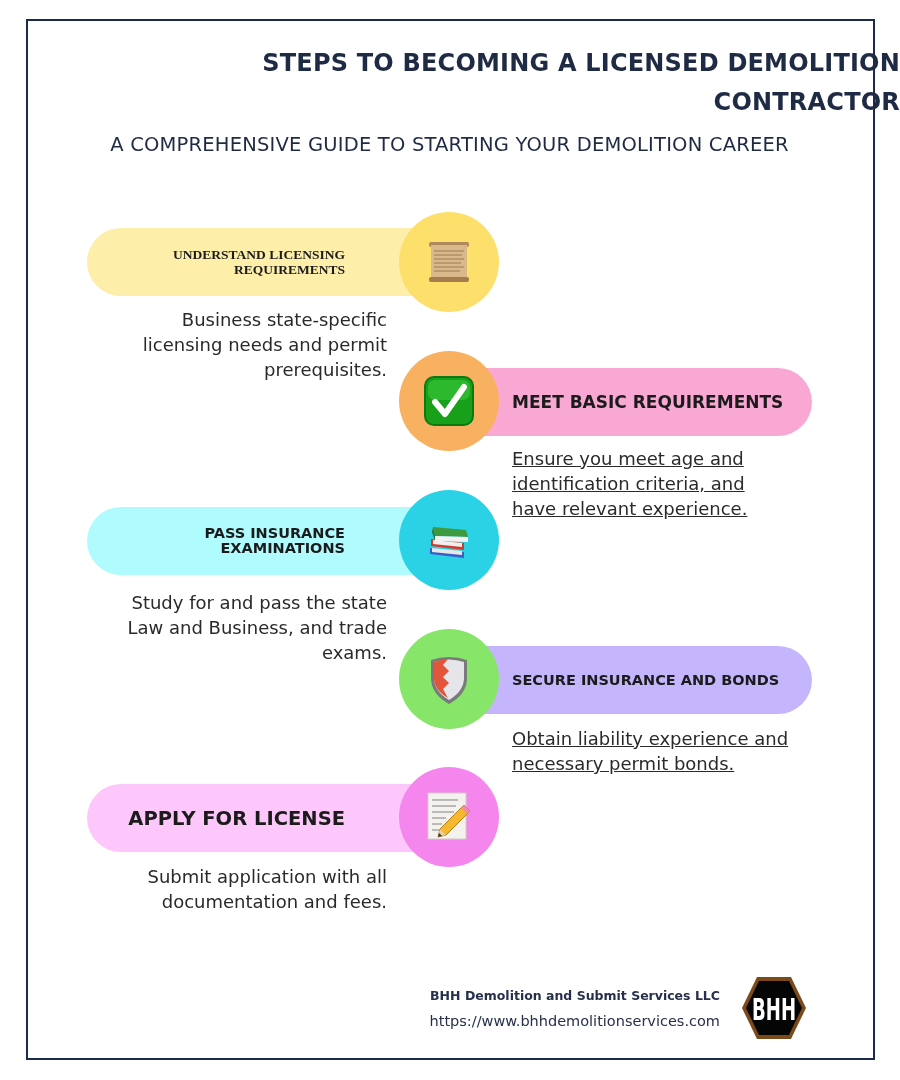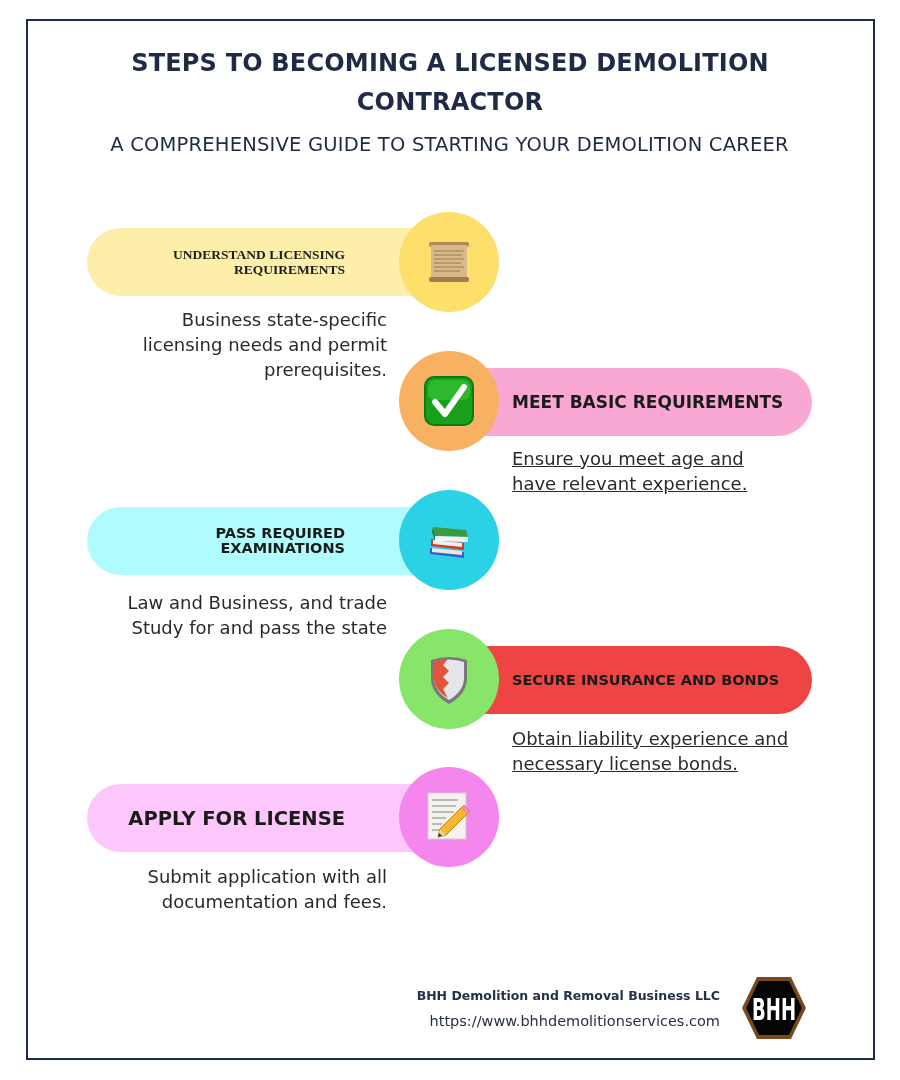--- a/index.html
+++ b/index.html
@@ -1,18 +1,18 @@
 <!DOCTYPE html>
 <html><head>
 <meta charset="utf-8">
 <style>
   html, body { margin:0; padding:0; background:#ffffff; }
   body { width:900px; height:1080px; position:relative; overflow:hidden; font-family:"DejaVu Sans", sans-serif; color:#222; }
   .frame { position:absolute; left:26px; top:19px; width:845px; height:1037px; border:2px solid #1e2a4a; box-sizing:content-box; }
-  .title { position:absolute; left:0; width:900px; top:44px; text-align:center; font-weight:bold; font-size:24px; line-height:39px; color:#1f2a44; letter-spacing:0.2px; }
+  .title { position:absolute; left:0; width:900px; top:44px; text-align:right; font-weight:bold; font-size:24px; line-height:39px; color:#1f2a44; letter-spacing:0.2px; }
   .subtitle { position:absolute; left:0; width:899px; top:133px; text-align:center; font-size:19.5px; color:#1f2a44; letter-spacing:0.2px; }
   .pill { position:absolute; height:68px; border-radius:34px; display:flex; align-items:center; box-sizing:border-box; }
   .pill.left { left:87px; width:370px; justify-content:flex-end; padding-right:112px; text-align:right; }
   .pill.right { left:440px; width:372px; justify-content:flex-start; padding-left:72px; }
   .pill-label { font-weight:bold; color:#1b1b1b; line-height:15px; }
   .circle { position:absolute; width:100px; height:100px; border-radius:50%; left:399px; display:flex; align-items:center; justify-content:center; }
   .desc { position:absolute; font-size:18px; line-height:25px; color:#2a2a2a; }
   .desc.left { right:513px; text-align:right; width:300px; }
   .desc.right { left:512px; text-align:left; width:300px;text-decoration:underline; }
   .footer-name { position:absolute; right:180px; top:988px; font-size:12.5px; font-weight:bold; color:#27304a; text-align:right; }
@@ -63,55 +63,57 @@
 </div>
 <div class="circle" style="top:351px;background:#f8b061;">
   <svg width="52" height="52" viewBox="0 0 52 52">
     <rect x="2" y="2" width="48" height="48" rx="9" fill="#18a01a" stroke="#0c7a10" stroke-width="2"></rect>
     <rect x="5" y="5" width="42" height="20" rx="7" fill="#3cc93a" opacity="0.6"></rect>
     <path d="M12 27 L22 39 L41 12" fill="none" stroke="#ffffff" stroke-width="6" stroke-linecap="round" stroke-linejoin="round"></path>
   </svg>
 </div>
 <div class="desc right" style="top:446px;">
   <div>Ensure you meet age and</div>
+  <div>identification criteria, and</div>
   <div>have relevant experience.</div>
 </div>
 
 <div class="pill left" style="top:507px;background:#affbfd;">
-  <div class="pill-label" style="font-size:14.5px;">PASS REQUIRED EXAMINATIONS</div>
+  <div class="pill-label" style="font-size:14.5px;">PASS INSURANCE EXAMINATIONS</div>
 </div>
 <div class="circle" style="top:490px;background:#2bd2e5;">
   <svg width="50" height="50" viewBox="0 0 50 50">
     <path d="M6 33 L40 37 L40 43 L6 39 Z" fill="#3a5ec8"></path>
     <path d="M8 33 L38 36 L38 40 L8 37 Z" fill="#e8e8e8"></path>
     <path d="M7 24 L40 28 L40 35 L7 31 Z" fill="#d33a2a"></path>
     <path d="M9 25 L38 28 L38 32 L9 29 Z" fill="#f0f0f0"></path>
     <path d="M9 12 L42 15 L44 22 L11 21 Z" fill="#3e9a3e"></path>
     <path d="M11 21 L44 22 L44 27 L11 26 Z" fill="#f2f2f2"></path>
     <path d="M9 12 L11 21 L11 26 L8 17 Z" fill="#2d7a2d"></path>
   </svg>
 </div>
 <div class="desc left" style="top:590px;">
+  <div>Study for and pass the state</div>
   <div>Law and Business, and trade</div>
-  <div>Study for and pass the state</div>
+  <div>exams.</div>
 </div>
 
-<div class="pill right" style="top:646px;background:#ef4444;">
+<div class="pill right" style="top:646px;background:#c4b5fd;">
   <div class="pill-label" style="font-size:14.5px;">SECURE INSURANCE AND BONDS</div>
 </div>
 <div class="circle" style="top:629px;background:#87e56a;">
   <svg width="44" height="54" viewBox="0 0 44 54">
     <path d="M4 8 Q22 2 40 8 L40 26 Q40 42 22 52 Q4 42 4 26 Z" fill="#7a7a7a"></path>
     <path d="M7 10 Q22 5 37 10 L37 26 Q37 39 22 48 Q7 39 7 26 Z" fill="#e6e6ea"></path>
     <path d="M7 10 Q14 7.5 21 7 L16 13 L22 19 L16 25 L22 31 L16 37 L21 46 Q7 38 7 26 Z" fill="#e2553a"></path>
   </svg>
 </div>
 <div class="desc right" style="top:726px;">
   <div>Obtain liability experience and</div>
-  <div>necessary license bonds.</div>
+  <div>necessary permit bonds.</div>
 </div>
 
 <div class="pill left" style="top:784px;background:#fdc7fb;">
   <div class="pill-label" style="font-size:19.5px;">APPLY FOR LICENSE</div>
 </div>
 <div class="circle" style="top:767px;background:#f586ee;">
   <svg width="50" height="52" viewBox="0 0 50 52">
     <rect x="4" y="2" width="38" height="46" fill="#f4f2ee" stroke="#d0ccc4" stroke-width="1"></rect>
     <g stroke="#666" stroke-width="0.8">
       <line x1="8" y1="9" x2="34" y2="9"></line>
@@ -125,21 +127,21 @@
     <path d="M40 14 L46 20 L43 23 L37 17 Z" fill="#ef8fa0"></path>
     <path d="M14 46 L16 38 L22 44 Z" fill="#e8cfa0"></path>
     <path d="M14 46 L15 42 L18 45 Z" fill="#333"></path>
   </svg>
 </div>
 <div class="desc left" style="top:864px;">
   <div>Submit application with all</div>
   <div>documentation and fees.</div>
 </div>
 
-<div class="footer-name">BHH Demolition and Removal Business LLC</div>
+<div class="footer-name">BHH Demolition and Submit Services LLC</div>
 <div class="footer-url">https://www.bhhdemolitionservices.com</div>
 <div class="logo">
   <svg width="66" height="66" viewBox="0 0 66 66">
     <polygon points="16,2 50,2 65,33 50,64 16,64 1,33" fill="#7a4a1a"></polygon>
     <polygon points="18,6 48,6 61,33 48,60 18,60 5,33" fill="#050505"></polygon>
     <text x="33" y="45" text-anchor="middle" font-family="DejaVu Sans, sans-serif" font-weight="bold" font-size="30" fill="#ffffff" textLength="44" lengthAdjust="spacingAndGlyphs">BHH</text>
   </svg>
 </div>
 
 </body></html>

